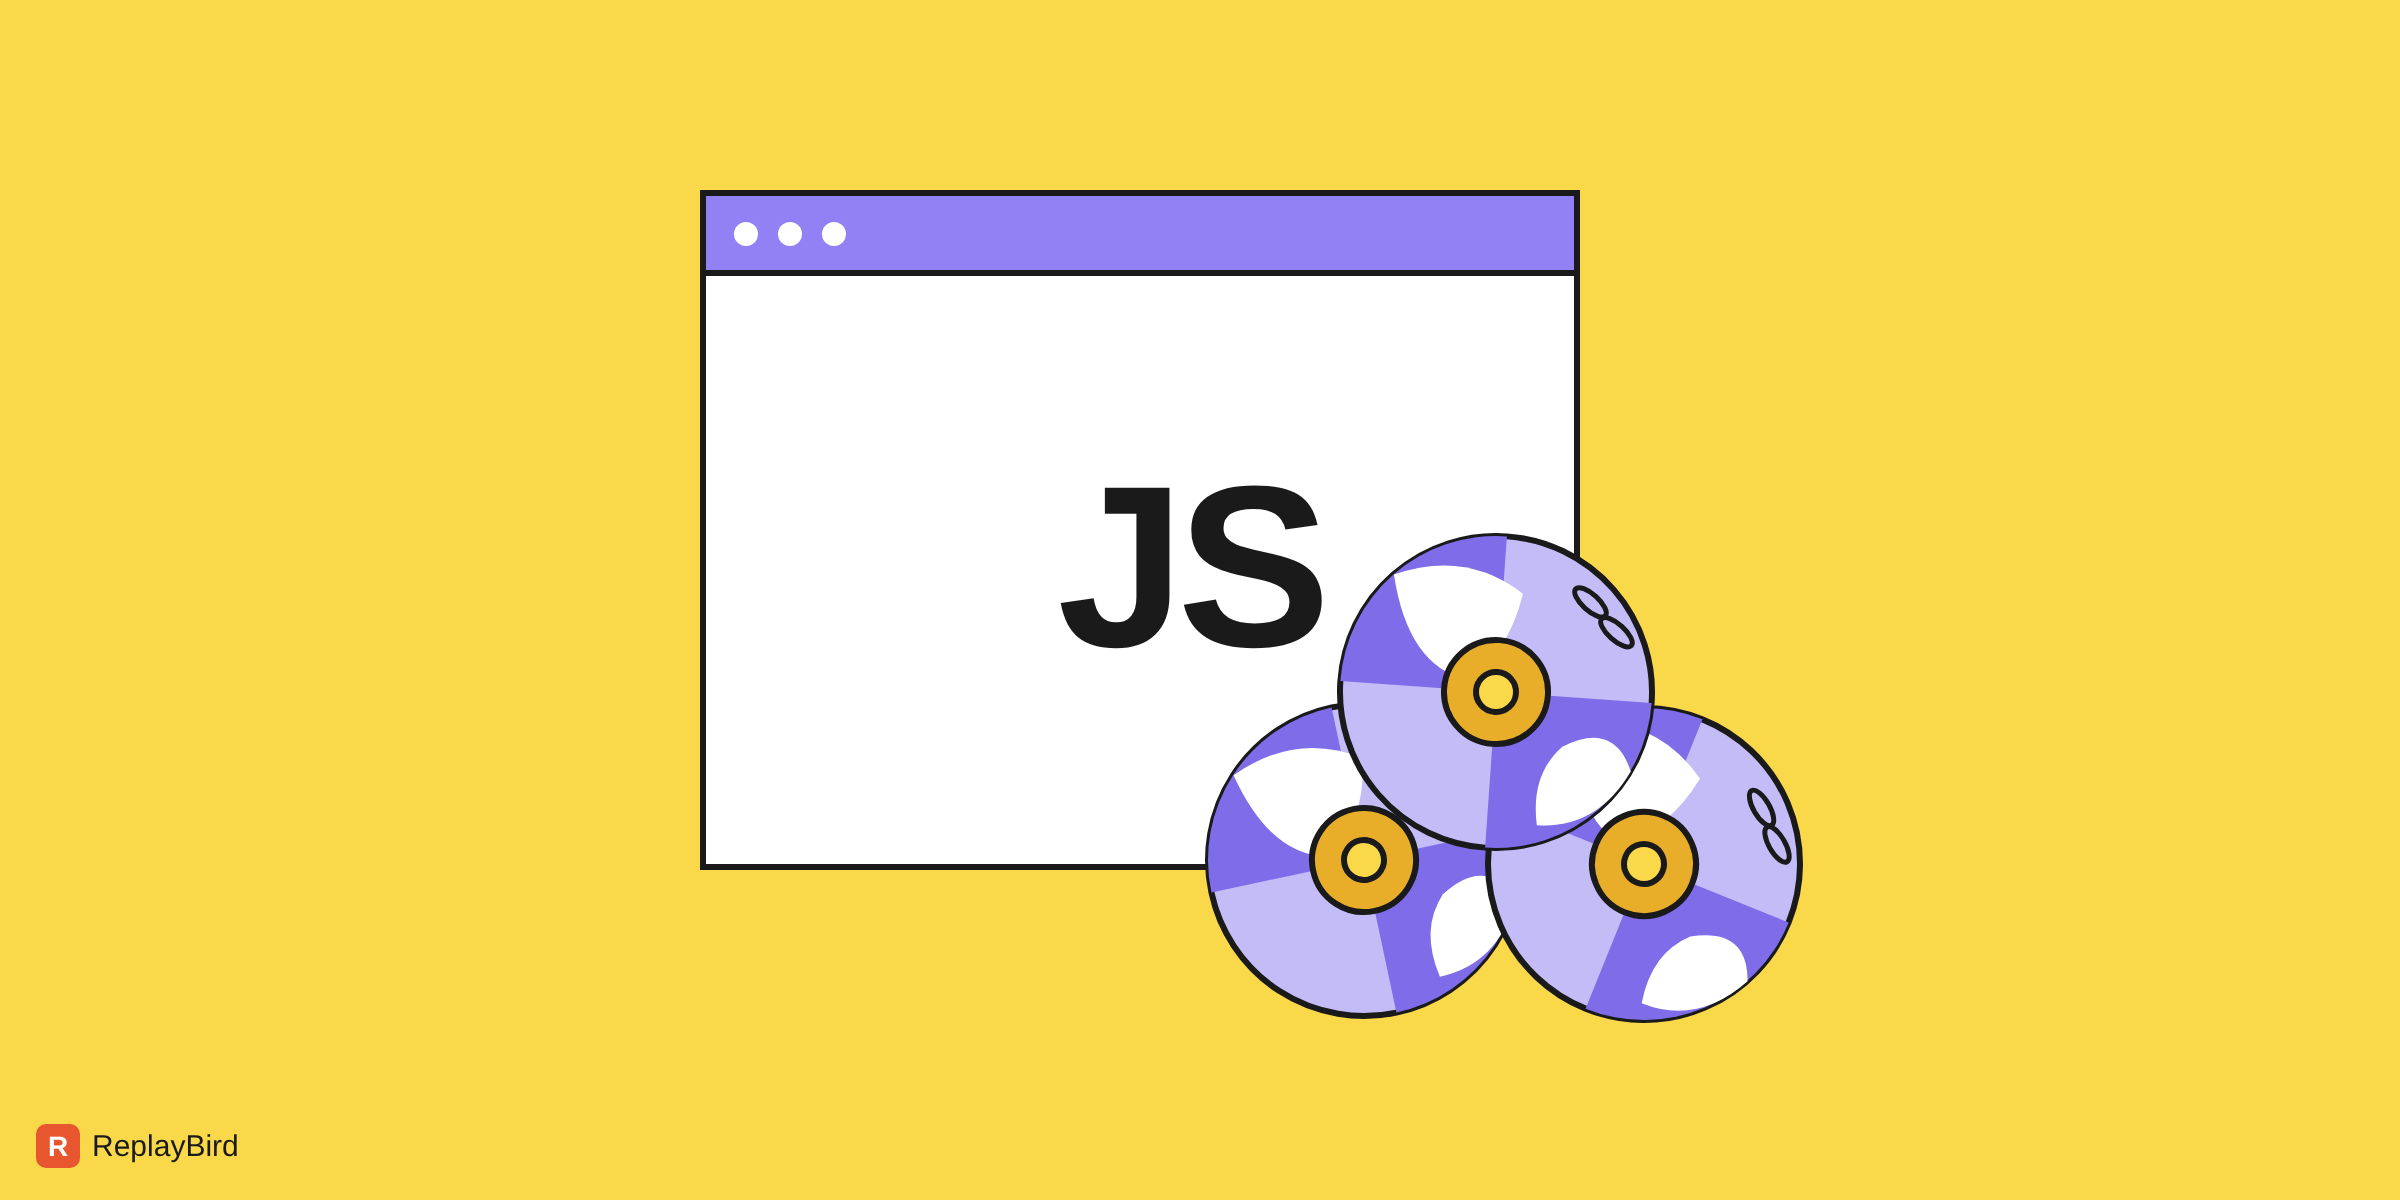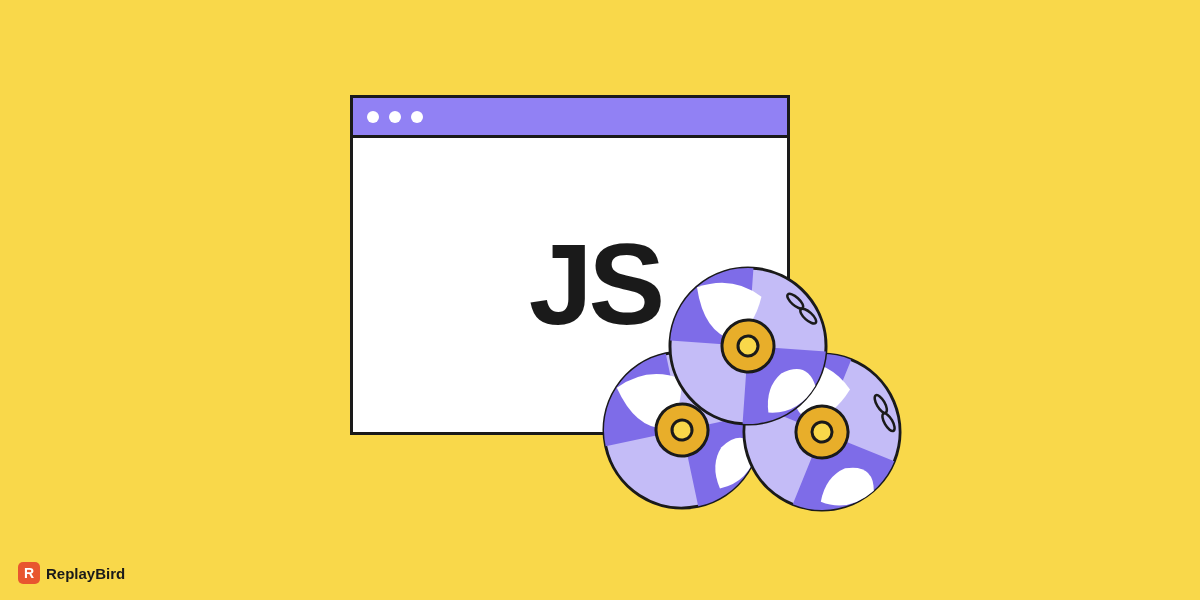--- a/index.html
+++ b/index.html
@@ -69,21 +69,21 @@
     border-radius: 5px;
     display: flex;
     align-items: center;
     justify-content: center;
     color: #FFFFFF;
     font-weight: 900;
     font-size: 14px;
   }
   .logo-text {
     color: #1A1A1A;
-    font-weight: 700;
+    font-weight: 400;
     font-size: 15px;
   }
 </style>
 </head>
 <body>
 
 <div class="browser-window">
   <div class="titlebar">
     <span class="tl-dot"></span>
     <span class="tl-dot"></span>

